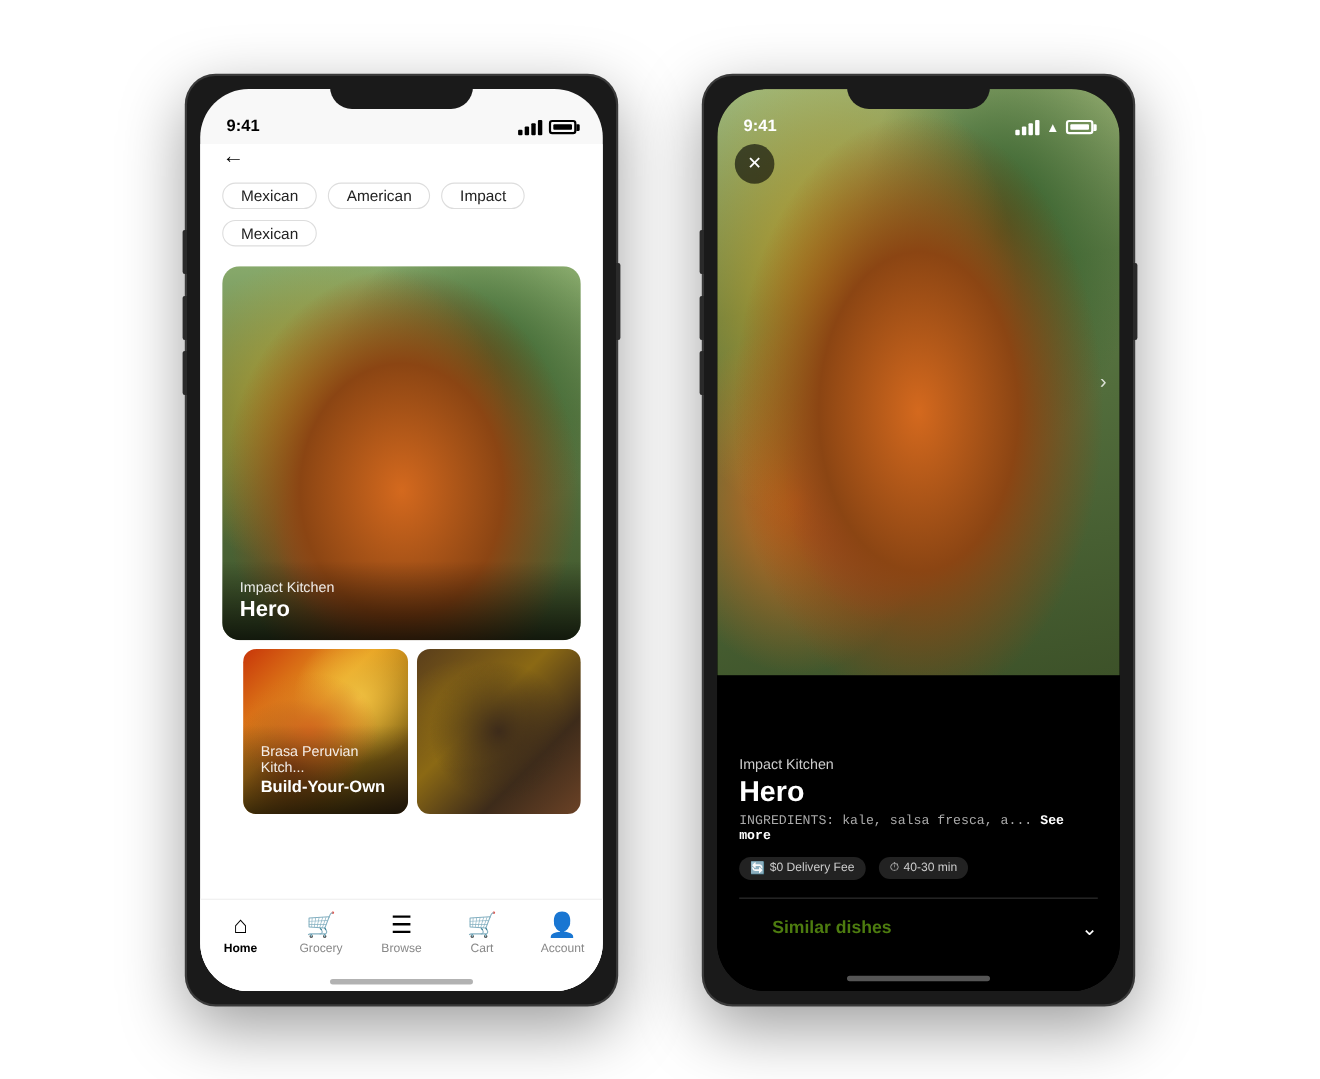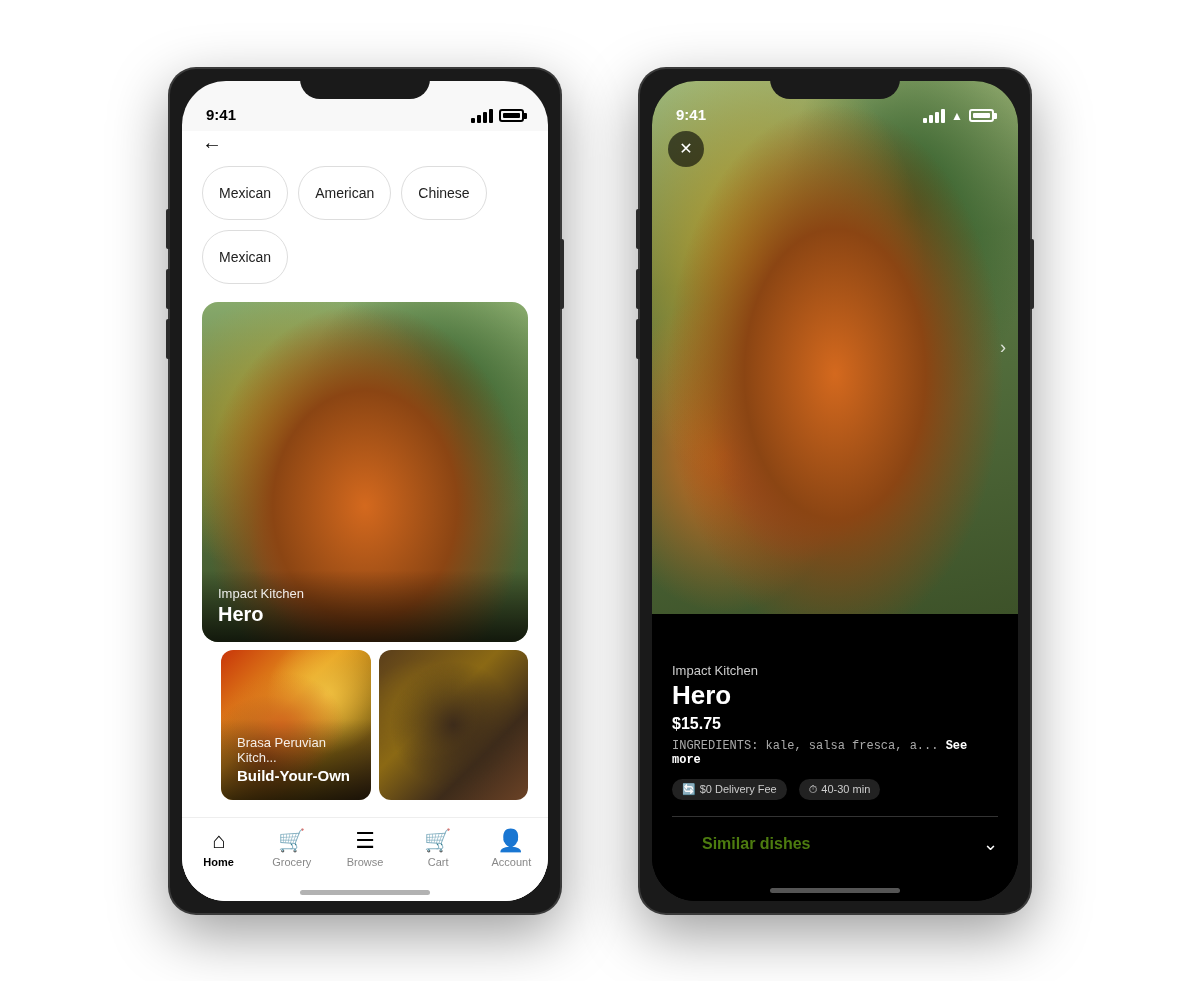--- a/index.html
+++ b/index.html
@@ -178,21 +178,21 @@
     }
 
     .filter-chips {
       display: flex;
       gap: 10px;
       margin-bottom: 18px;
       flex-wrap: wrap;
     }
 
     .chip {
-      padding: 18px 16px;
+      padding: 3px 16px;
       border: 1.5px solid #ddd;
       border-radius: 50px;
       font-size: 14px;
       font-weight: 500;
       color: #222;
       background: #fff;
       cursor: pointer;
     }
 
     .dish-card-large {
@@ -467,21 +467,21 @@
         </div>
       </div>
     </div>
 
     <div class="left-content">
       <div class="back-arrow">←</div>
 
       <div class="filter-chips">
         <div class="chip">Mexican</div>
         <div class="chip">American</div>
-        <div class="chip">Chinese</div>
+        <div class="chip">Impact</div>
         <div class="chip">Mexican</div>
       </div>
 
       <div class="dish-card-large">
         <div class="dish-image-bg food-img-1"></div>
         <div class="dish-label">
           <div class="dish-restaurant">Impact Kitchen</div>
           <div class="dish-name">Hero</div>
         </div>
       </div>
@@ -555,21 +555,20 @@
         </div>
 
         <div class="next-arrow">
           <span>›</span>
         </div>
       </div>
 
       <div class="dish-detail-panel">
         <div class="detail-restaurant">Impact Kitchen</div>
         <div class="detail-name">Hero</div>
-        <div class="detail-price">$15.75</div>
         <div class="detail-ingredients">
           <span>INGREDIENTS: kale, salsa fresca, a...</span>
           <span class="see-more">See more</span>
         </div>
         <div class="detail-meta">
           <div class="meta-badge">
             <span>🔄</span>
             <span>$0 Delivery Fee</span>
           </div>
           <div class="meta-badge">

